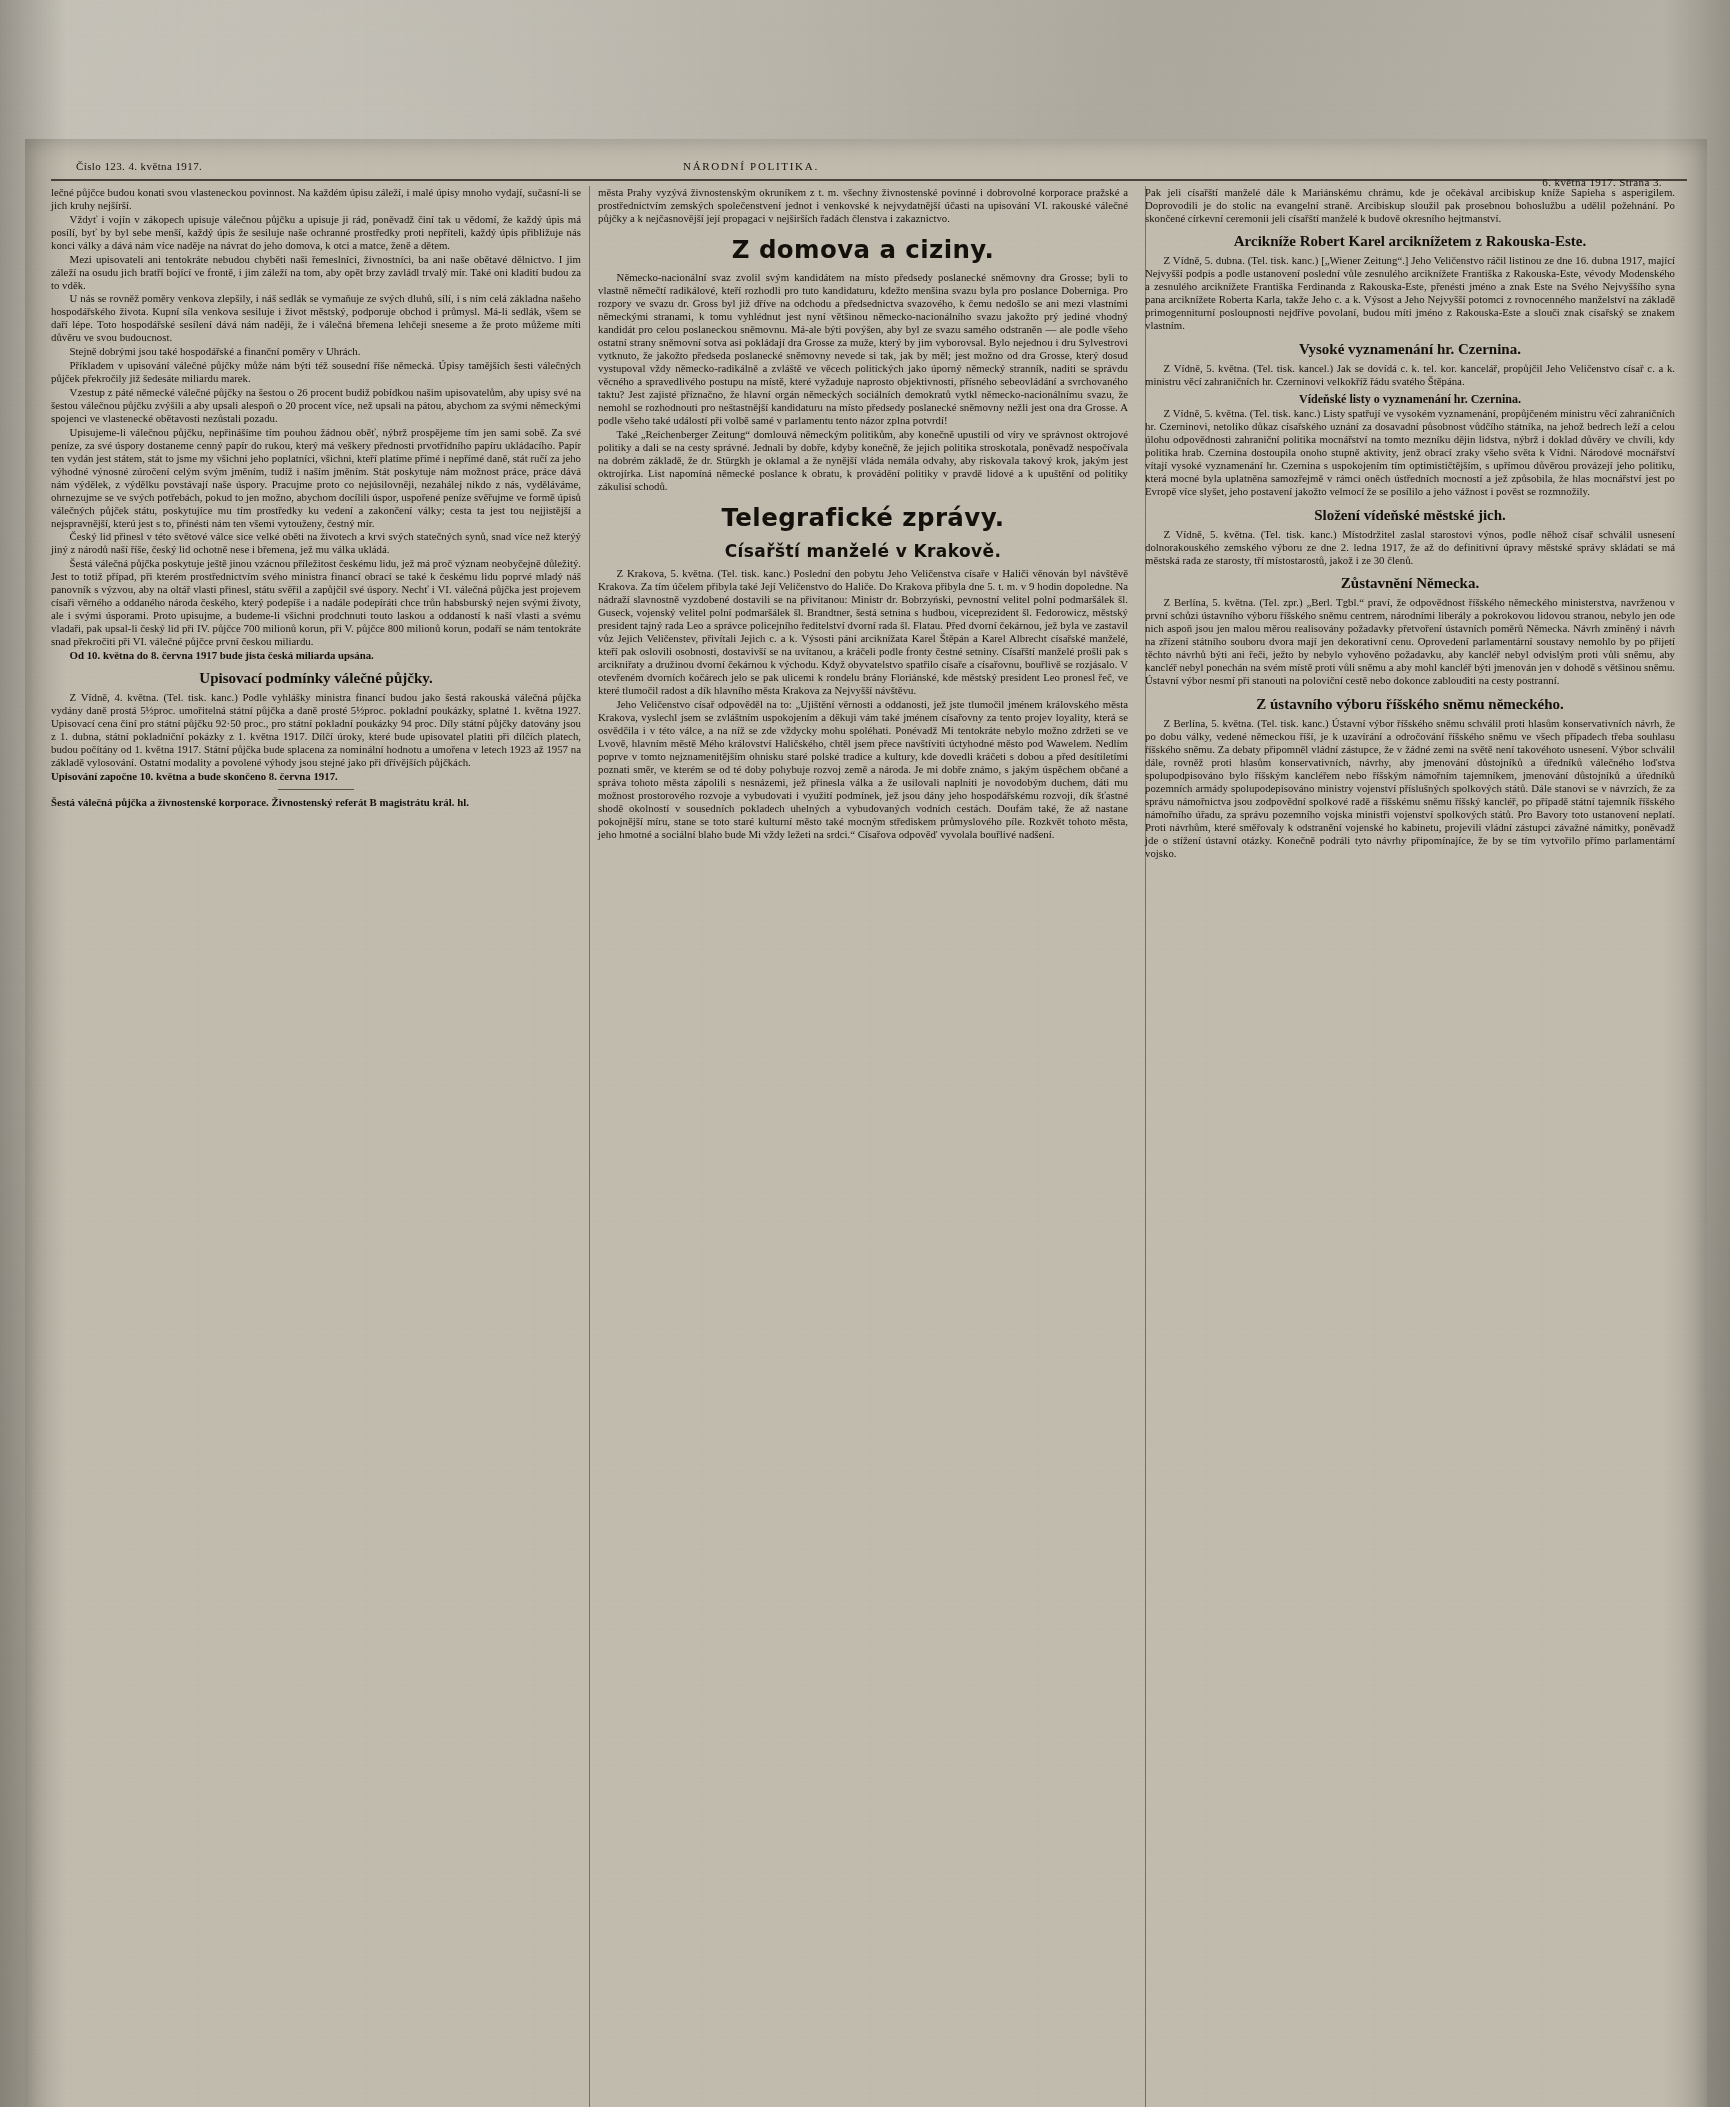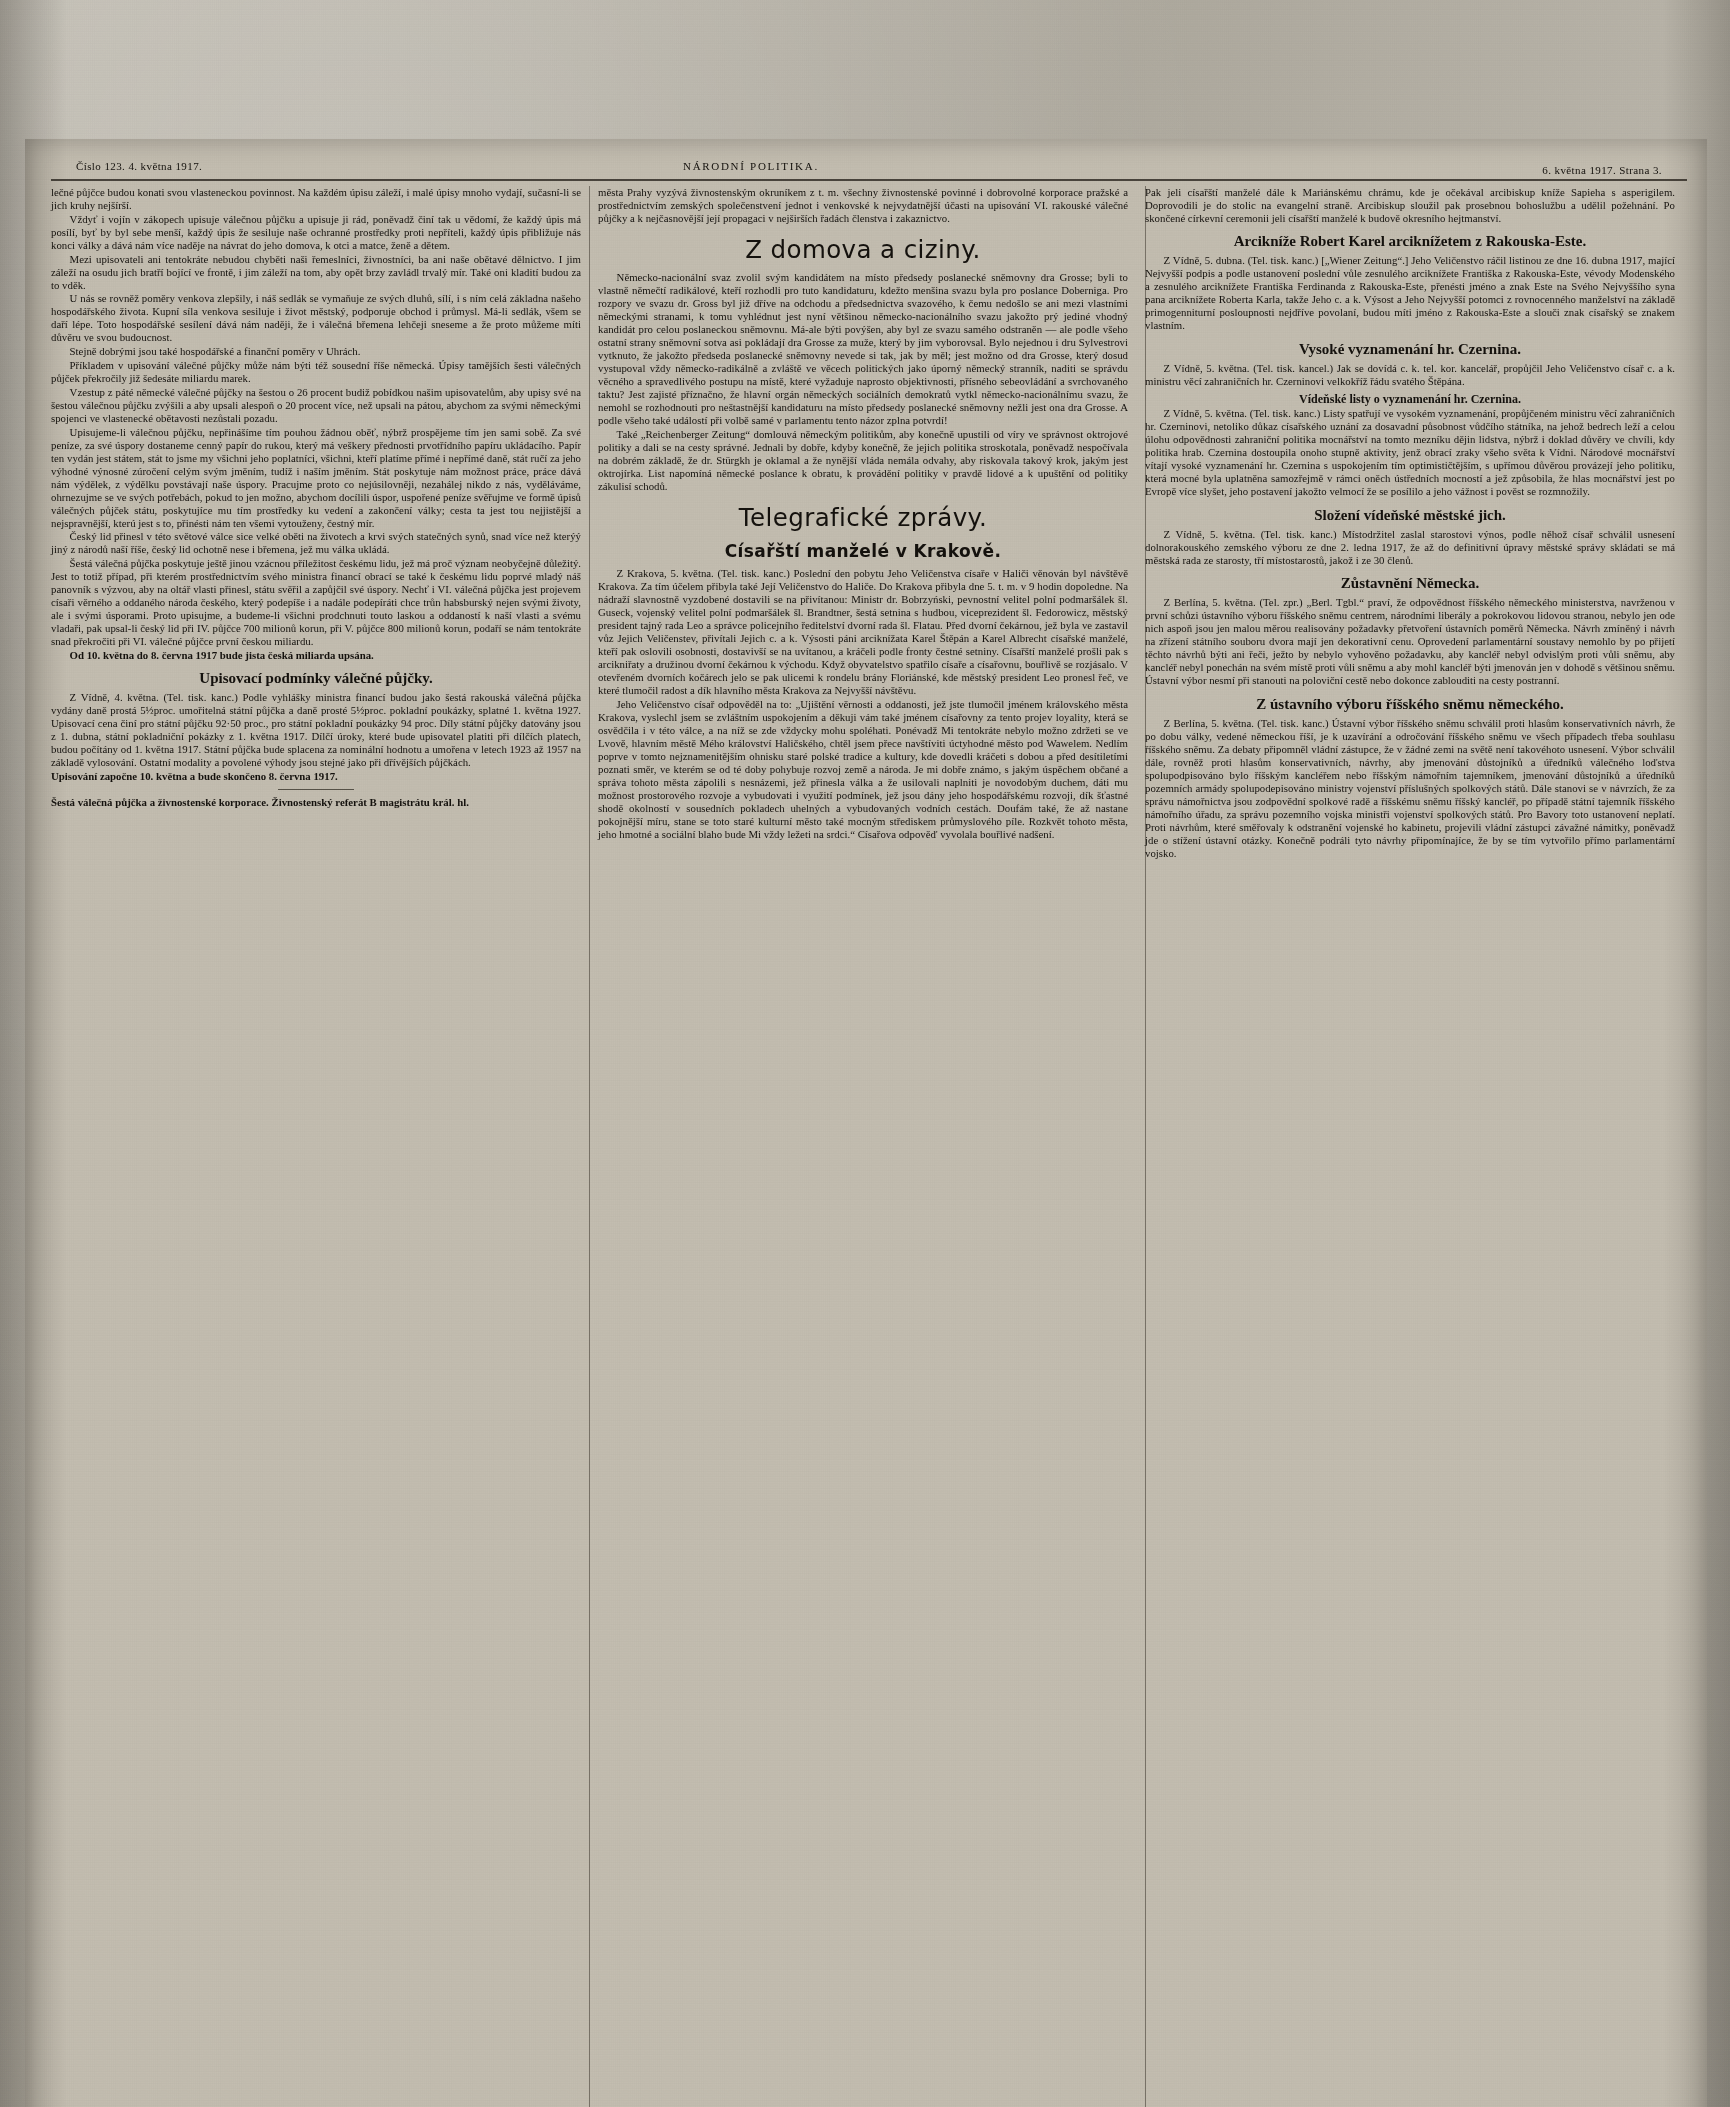--- a/index.html
+++ b/index.html
@@ -55,21 +55,21 @@
     letter-spacing: 0.4px;
   }
   .masthead .mh-left {
     position: absolute; left: 25px; top: 0;
   }
   .masthead .mh-center {
     position: absolute; left: 632px; top: 0;
     letter-spacing: 1.7px;
   }
   .masthead .mh-right {
-    position: absolute; right: 25px; top: 4px;
+    position: absolute; right: 25px; top: 16px;
   }
   .rule {
     position: absolute;
     left: 0; top: 19.4px;
     width: 1636px; height: 1.3px;
     background: #201c16;
     opacity: 0.75;
   }
   .columns {
     position: absolute;
@@ -103,21 +103,21 @@
     margin: 0 0 0.8px 0;
     text-indent: 18.6px;
   }
   p.para.noind { text-indent: 0; }
 
   h2.headline {
     font-family: "DejaVu Sans", sans-serif;
     font-size: 24.5px;
     line-height: 27px;
     text-align: center;
-    font-weight: normal;
+    font-weight: bold;
     margin: 11px 0 8.4px 0;
     letter-spacing: 0.4px;
   }
   h2.headline.sub {
     font-size: 17px;
     line-height: 22px;
     margin: 2.5px 0 5.9px 0;
     font-weight: bold;
   }
   h3.subhead {

